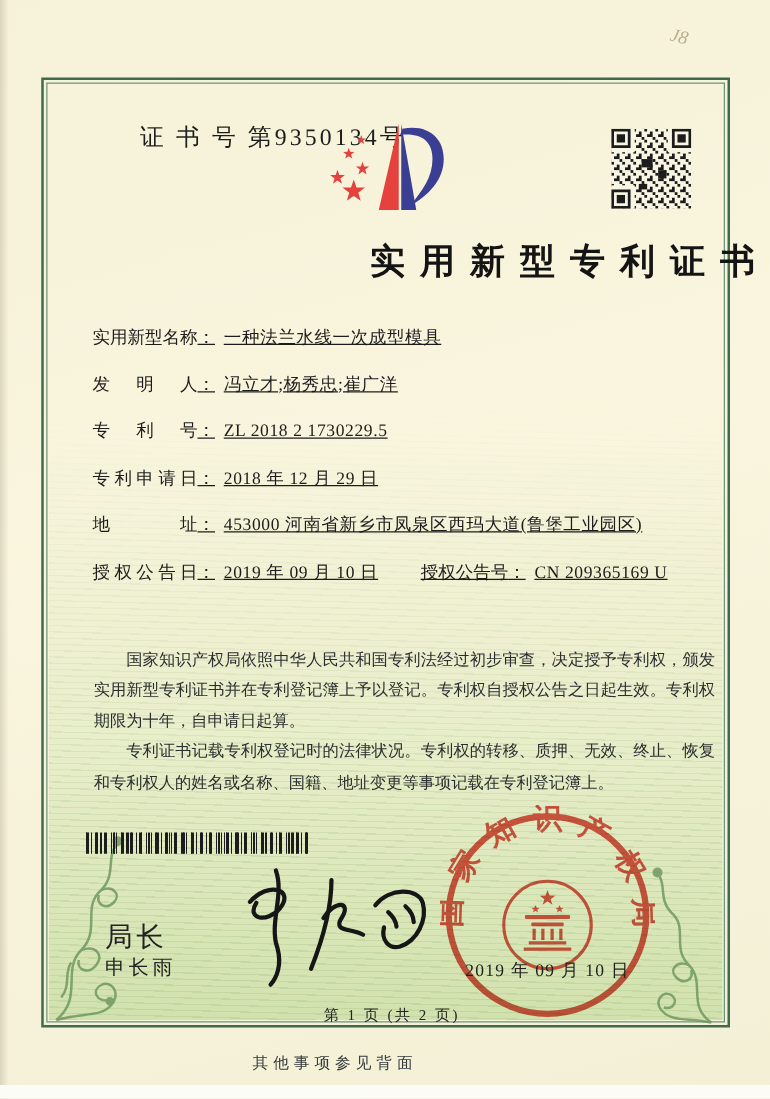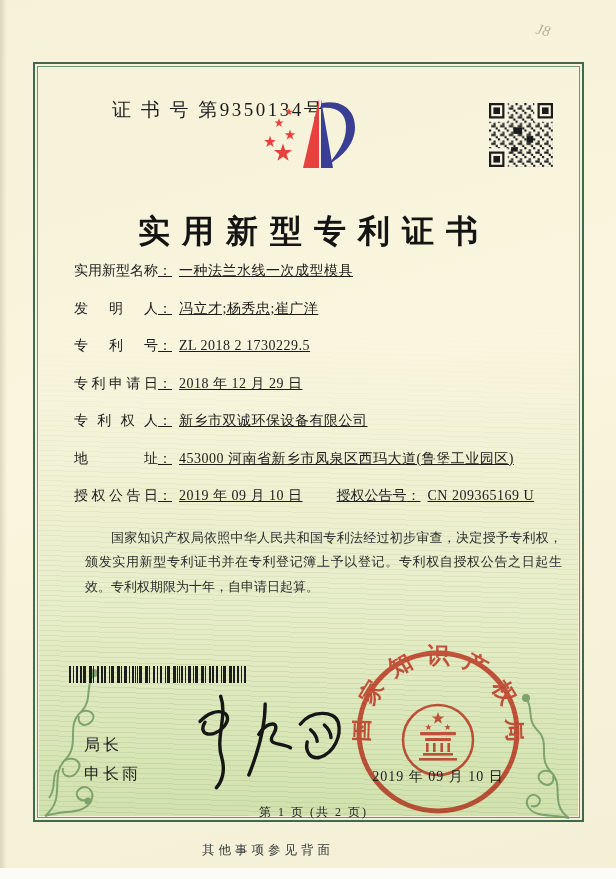--- a/index.html
+++ b/index.html
@@ -21,40 +21,40 @@
     background:linear-gradient(180deg,rgba(226,236,200,0) 38%,rgba(212,229,178,.45) 72%,rgba(203,223,166,.85) 100%);}
   .guilloche{position:absolute;inset:4px;
     background:repeating-linear-gradient(1.5deg,rgba(115,158,88,.16) 0 1px,rgba(0,0,0,0) 1px 5px);
     -webkit-mask-image:linear-gradient(180deg,transparent 34%,#000 82%);
     mask-image:linear-gradient(180deg,transparent 34%,#000 82%);}
   .orn{position:absolute;opacity:.8;}
   
   .certno{position:absolute;left:72px;top:97px;font-size:19px;letter-spacing:2.5px;margin-left:40px;}
   .logo{position:absolute;left:258px;top:96px;}
   .qr{position:absolute;left:489px;top:103px;}
-  .title{position:absolute;left:0;right:0;top:190px;text-align:center;
-    font-size:32px;font-weight:bold;letter-spacing:12px;text-indent:12px;color:#141414;margin-top:20px;}
+  .title{position:absolute;left:0;right:0;top:190px;text-align:right;
+    font-size:28px;font-weight:bold;letter-spacing:12px;text-indent:12px;color:#141414;}
   
   .fields{position:absolute;left:74px;top:263px;width:500px;font-size:14px;text-decoration:underline;}
   .frow{line-height:16px;margin-bottom:21.5px;white-space:nowrap;}
   .flabel{display:inline-block;width:84px;text-align:justify;text-align-last:justify;vertical-align:top;}
   .fcolon{margin-right:7px;}
   .fvalue{letter-spacing:.5px;}
   .pair2{margin-left:34px;}
   
   .notice{position:absolute;left:75px;top:516px;width:497px;font-size:13px;
     line-height:24.4px;text-align:justify;color:#2a2e2f;}
-  .notice p{margin:10px;text-indent:2em;font-family:Liberation Serif, serif;}
+  .notice p{margin:0;text-indent:2em;font-family:Liberation Serif, serif;}
   
   .barcode{position:absolute;left:69px;top:666px;width:178px;height:17px;
     background:
       repeating-linear-gradient(90deg,#1c1c1c 0 2px,rgba(0,0,0,0) 2px 7px),
       repeating-linear-gradient(90deg,#1c1c1c 0 1px,rgba(0,0,0,0) 1px 11px),
       repeating-linear-gradient(90deg,#1c1c1c 0 1px,rgba(0,0,0,0) 1px 4px);}
-  .role{position:absolute;left:84px;top:735px;font-size:16px;letter-spacing:3px;color:#222;}
+  .role{position:absolute;left:84px;top:735px;font-size:22px;letter-spacing:3px;color:#222;}
   .dname{position:absolute;left:84px;top:764px;font-size:16px;letter-spacing:3px;color:#222;}
   .sig{position:absolute;left:183px;top:688px;transform:rotate(-3deg);}
   .seal{position:absolute;left:352px;top:644px;opacity:.84;mix-blend-mode:multiply;}
   .sealdate{position:absolute;left:352px;top:768px;width:172px;text-align:center;
     font-size:14px;letter-spacing:1px;color:#1f1f1f;}
   .pageinfo{position:absolute;left:0;right:0;top:804px;text-align:center;
     font-size:12px;letter-spacing:2px;color:#222;padding-left:11px;}
   .backnote{position:absolute;left:0;right:0;top:842px;text-align:center;
     font-size:12.5px;letter-spacing:4px;color:#33383a;transform:translateX(-40px);}
 </style>
@@ -145,32 +145,30 @@
     <div class="frow">
       <span class="flabel">发明人</span><span class="fcolon">：</span><span class="fvalue">冯立才;杨秀忠;崔广洋</span>
     </div>
     <div class="frow">
       <span class="flabel">专利号</span><span class="fcolon">：</span><span class="fvalue">ZL 2018 2 1730229.5</span>
     </div>
     <div class="frow">
       <span class="flabel">专利申请日</span><span class="fcolon">：</span><span class="fvalue">2018 年 12 月 29 日</span>
     </div>
     <div class="frow">
-      <span class="flabel">专利权人</span><span class="fcolon">：</span><span class="fvalue">新乡市双诚环保设备有限公司</span>
-    </div>
-    <div class="frow">
       <span class="flabel">地址</span><span class="fcolon">：</span><span class="fvalue">453000 河南省新乡市凤泉区西玛大道(鲁堡工业园区)</span>
     </div>
     <div class="frow">
       <span class="flabel">授权公告日</span><span class="fcolon">：</span><span class="fvalue">2019 年 09 月 10 日</span><span class="pair2"><span>授权公告号</span><span class="fcolon">：</span><span class="fvalue">CN 209365169 U</span></span>
     </div>
   </div>
 
   <div class="notice">
     <p>国家知识产权局依照中华人民共和国专利法经过初步审查，决定授予专利权，颁发实用新型专利证书并在专利登记簿上予以登记。专利权自授权公告之日起生效。专利权期限为十年，自申请日起算。</p>
+    <p>专利证书记载专利权登记时的法律状况。专利权的转移、质押、无效、终止、恢复和专利权人的姓名或名称、国籍、地址变更等事项记载在专利登记簿上。</p>
   </div>
 
   <div class="barcode"></div>
 
   <div class="role">局长</div>
   <div class="dname">申长雨</div>
 
   <svg class="sig" width="168" height="102" viewBox="0 0 168 102">
     <g stroke="#161616" fill="none" stroke-width="3.4" stroke-linecap="round">
       <path d="M40,6 C46,26 32,48 38,68 C41,82 36,92 31,97"></path>

